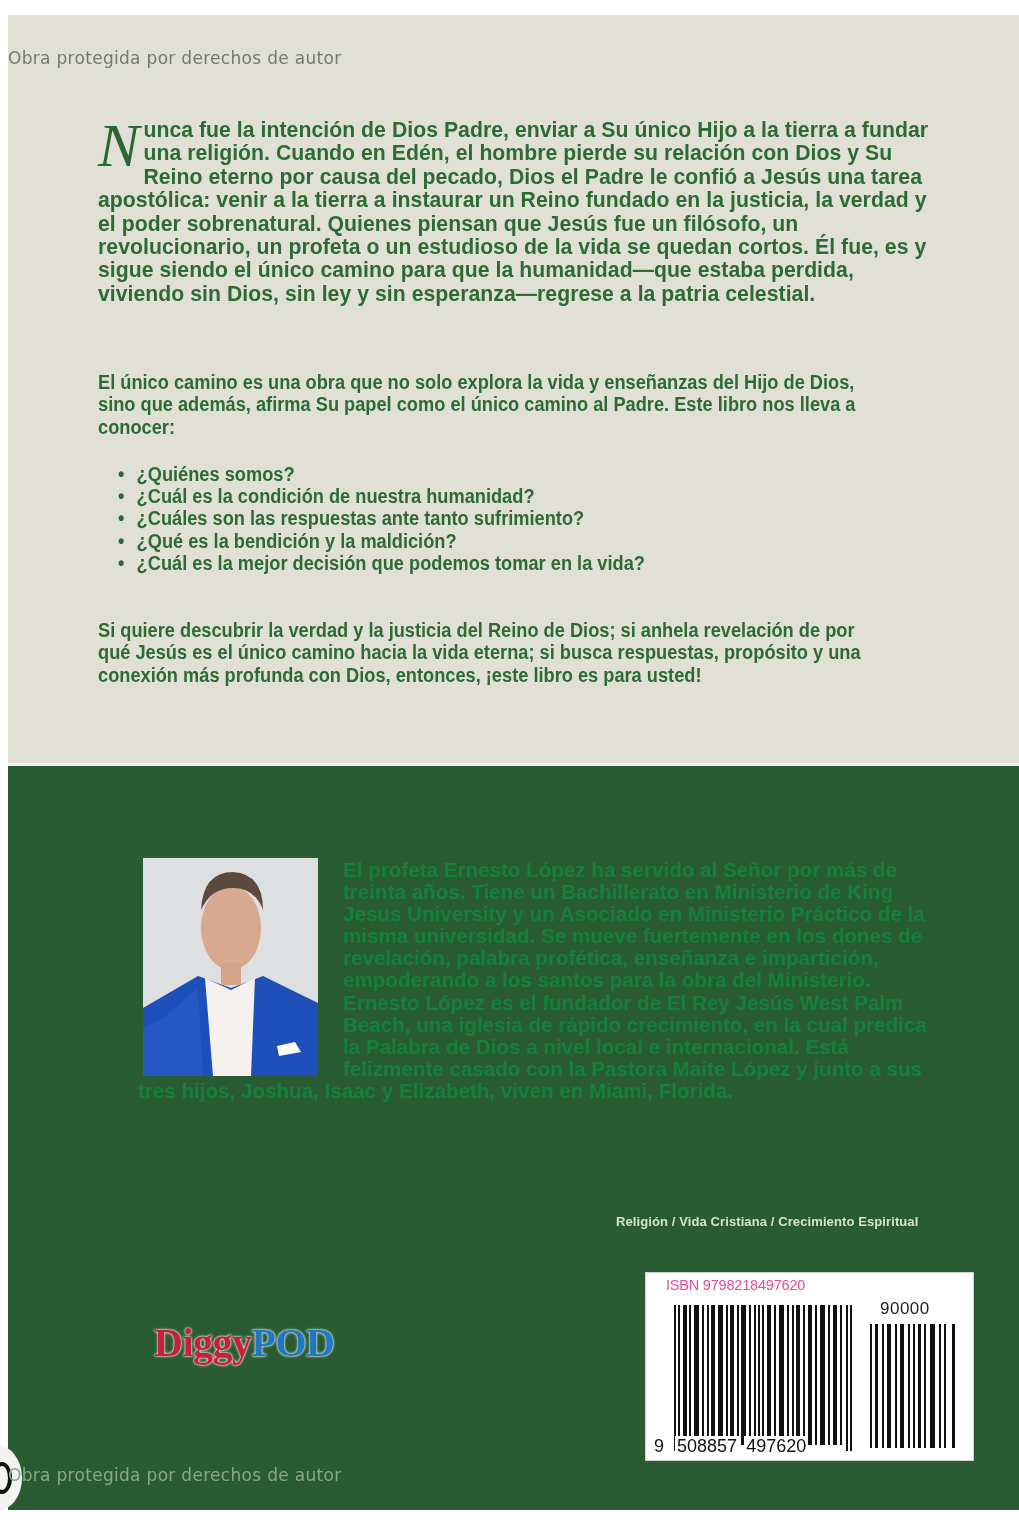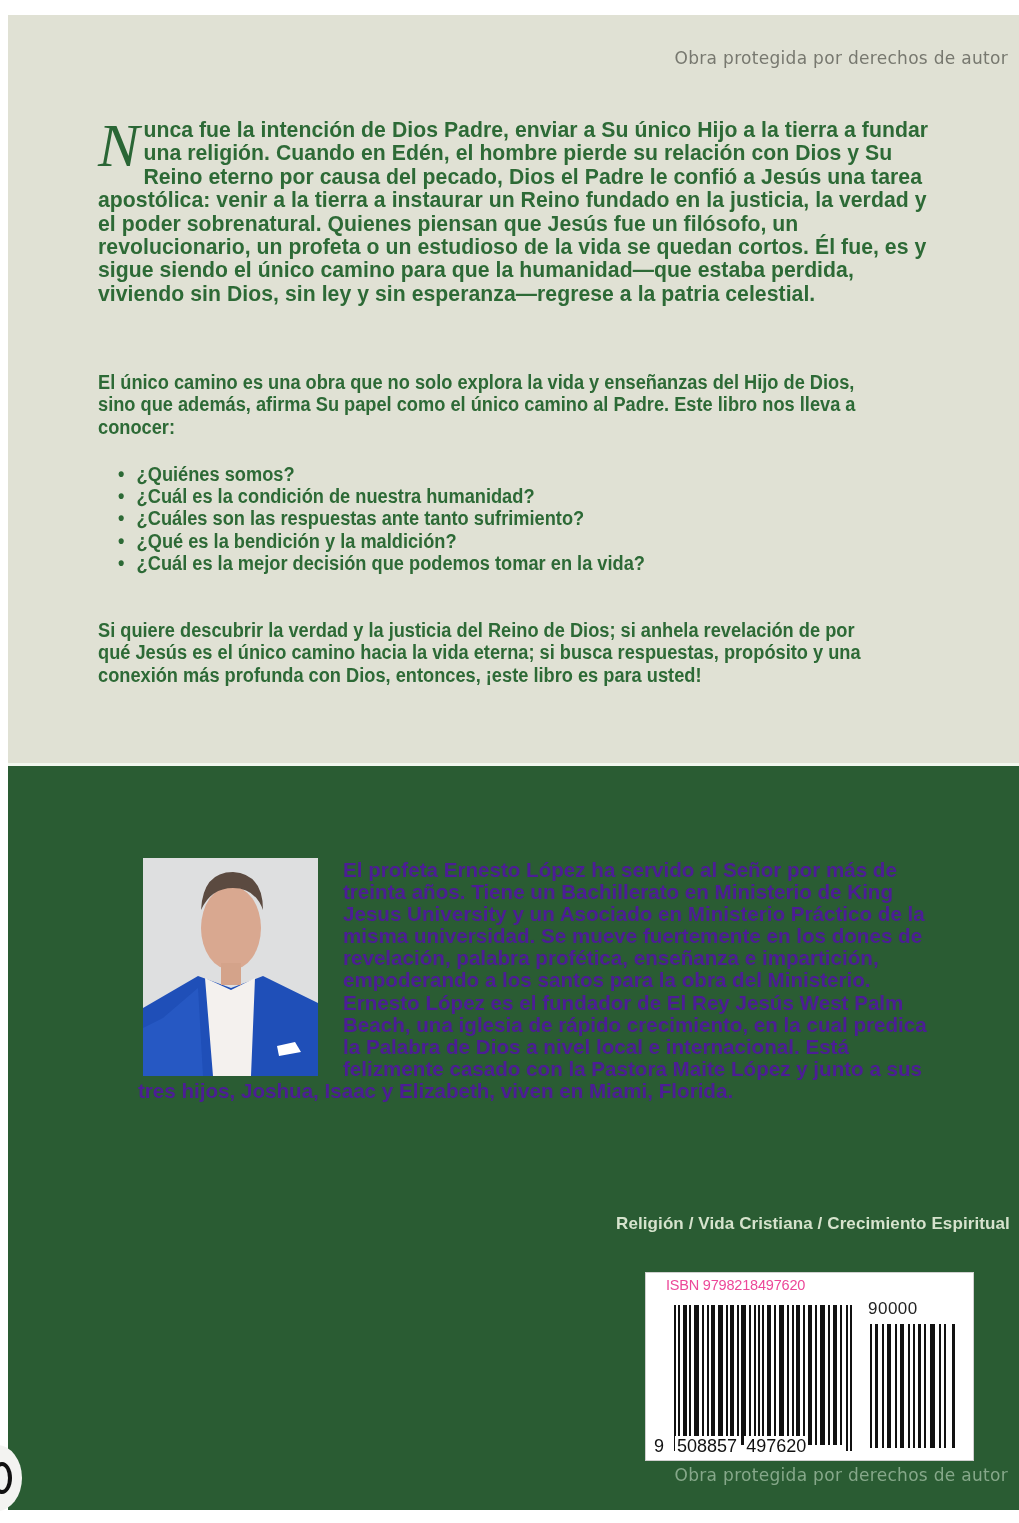--- a/index.html
+++ b/index.html
@@ -15,21 +15,21 @@
       background:#e0e1d4;
     }
     .divider-line {
       position:absolute; left:0; top:748px; width:1011px; height:3px; background:#f2f7ee;
     }
     .bottom-panel {
       position:absolute; left:0; top:751px; width:1011px; height:744px;
       background:#2a5c33;
     }
     .watermark {
-      position:absolute; left:0; width:1000px; text-align:right;
+      position:absolute; left:0; width:1000px; text-align:left;
       font-family:"DejaVu Sans", sans-serif; font-size:17px; letter-spacing:0.3px;
     }
     .watermark.top { top:33px; color:#77786f; }
     .watermark.bottom { top:1450px; color:#86a88a; z-index:1; }
 
     .intro {
       position:absolute; left:90px; top:103px; width:830px;
       color:#2d6a36; font-weight:bold; font-size:21.2px; line-height:23.4px;
       letter-spacing:0.05px;
     }
@@ -54,44 +54,44 @@
       color:#2d6a36; font-weight:bold; font-size:19.6px; line-height:22.4px;
       transform:scaleX(0.93); transform-origin:left top;
     }
 
     .author-photo {
       position:absolute; left:135px; top:843px; width:175px; height:218px;
       background:#dcdcdc; overflow:hidden;
     }
     .bio {
       position:absolute; left:130px; top:844px; width:800px;
-      color:#4c1d95; font-weight:bold; font-size:20.6px; line-height:22.1px;
+      color:#15803d; font-weight:bold; font-size:20.6px; line-height:22.1px;
     }
     .bio .float-spacer { float:left; width:205px; height:215px; }
     .category {
       position:absolute; left:608px; top:1199px;
-      color:#d6e3cd; font-weight:bold; font-size:17px; letter-spacing:0.1px;
+      color:#d6e3cd; font-weight:bold; font-size:13px; letter-spacing:0.1px;
     }
     .publisher-logo {
       position:absolute; left:146px; top:1304px; font-family:"Liberation Serif", serif;
       font-weight:bold; font-size:40px; letter-spacing:-0.5px;
       text-shadow:0 0 3px #f5e6e6, 0 0 2px #ffffff;
     }
     .publisher-logo .diggy { color:#c81f3a; }
     .publisher-logo .pod { color:#1e78c3; }
 
     .barcode-box {
       position:absolute; left:637px; top:1257px; width:327px; height:187px;
       background:#ffffff; border:1px solid #d0d0d0;
     }
     .isbn-label {
       position:absolute; left:20px; top:4px; font-size:14.5px; color:#ec4899; letter-spacing:-0.2px;
     }
     .addon-number {
-      position:absolute; left:222px; top:26px; font-size:17px; color:#222; letter-spacing:0.5px;
+      position:absolute; left:234px; top:26px; font-size:17px; color:#222; letter-spacing:0.5px;
     }
     .bars-main { position:absolute; left:28px; top:32px; width:178px; height:146px; }
     .bars-addon { position:absolute; left:224px; top:51px; width:87px; height:124px; }
     .human-digits {
       position:absolute; left:6px; top:163px; font-size:18px; color:#111; background:transparent;
     }
     .human-digits span { background:#fff; padding:0 2px; }
     .side-circle {
       position:absolute; left:-28px; top:1445px; width:50px; height:66px; border-radius:50%;
       background:#f3f3f1;
@@ -141,20 +141,23 @@
     </svg>
   </div>
 
   <div class="bio">
     <div class="float-spacer"></div>
     <span>El profeta Ernesto López ha servido al Señor por más de treinta años. Tiene un Bachillerato en Ministerio de King Jesus University y un Asociado en Ministerio Práctico de la misma universidad. Se mueve fuertemente en los dones de revelación, palabra profética, enseñanza e impartición, empoderando a los santos para la obra del Ministerio. Ernesto López es el fundador de El Rey Jesús West Palm Beach, una iglesia de rápido crecimiento, en la cual predica la Palabra de Dios a nivel local e internacional. Está felizmente casado con la Pastora Maite López y junto a sus tres hijos, Joshua, Isaac y Elizabeth, viven en Miami, Florida.</span>
   </div>
 
   <div class="category">Religión / Vida Cristiana / Crecimiento Espiritual</div>
 
+  <div class="publisher-logo">
+    <span class="diggy">Diggy</span><span class="pod">POD</span>
+  </div>
 
   <div class="barcode-box">
     <div class="isbn-label">ISBN 9798218497620</div>
     <div class="addon-number">90000</div>
     <svg class="bars-main" viewBox="0 0 178 146" preserveAspectRatio="none">
       <g fill="#111">
         <rect x="0" y="0" width="2" height="146"></rect>
           <rect x="4" y="0" width="2" height="146"></rect>
         <rect x="9" y="0" width="4" height="140"></rect>
           <rect x="15" y="0" width="2" height="140"></rect>

